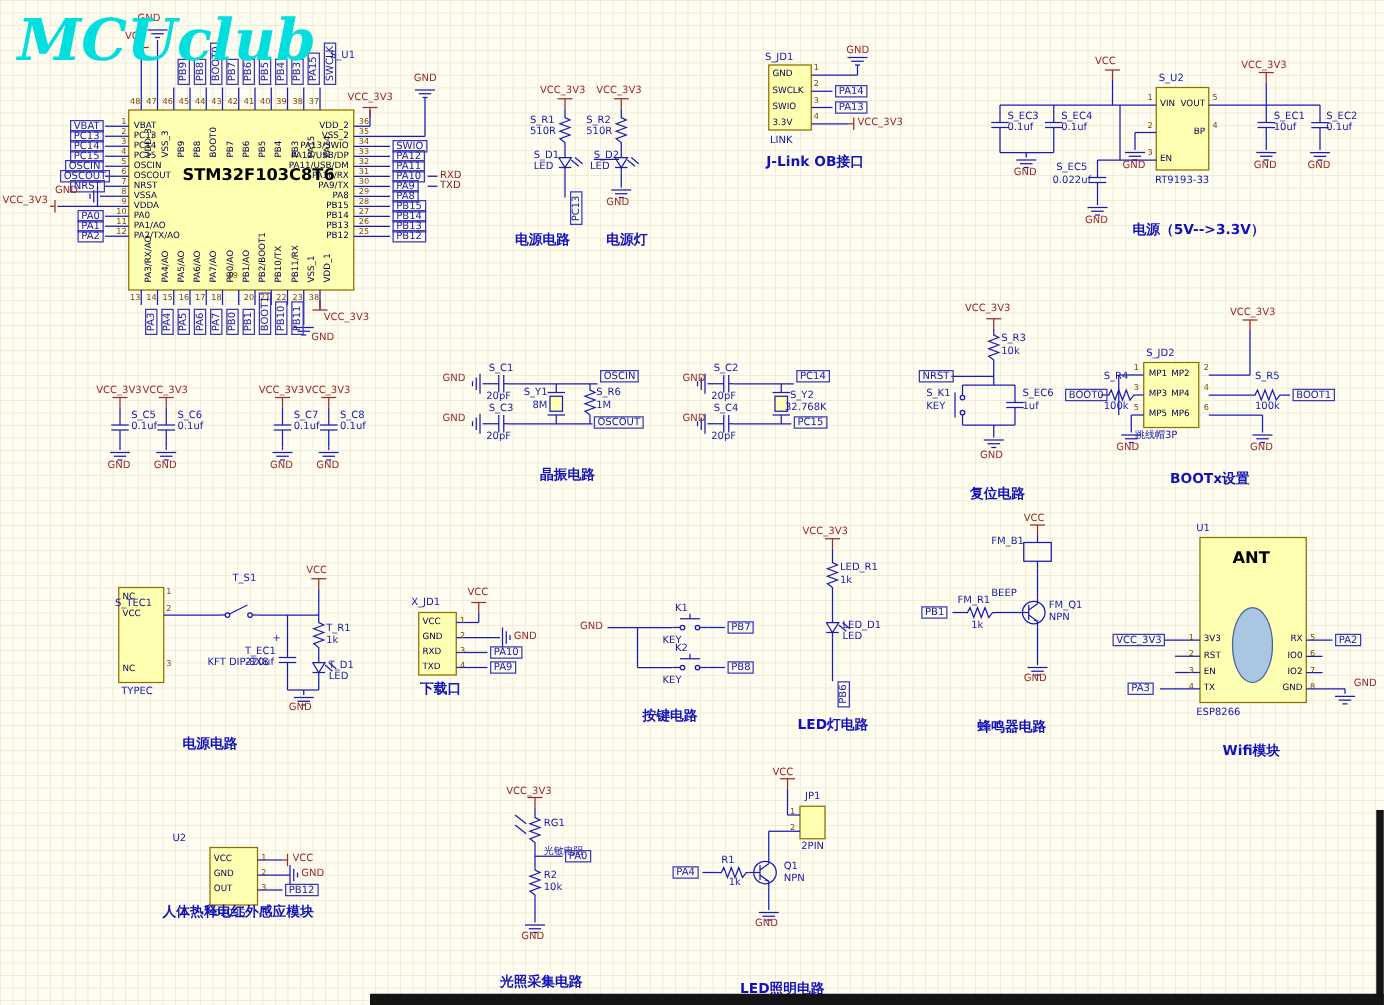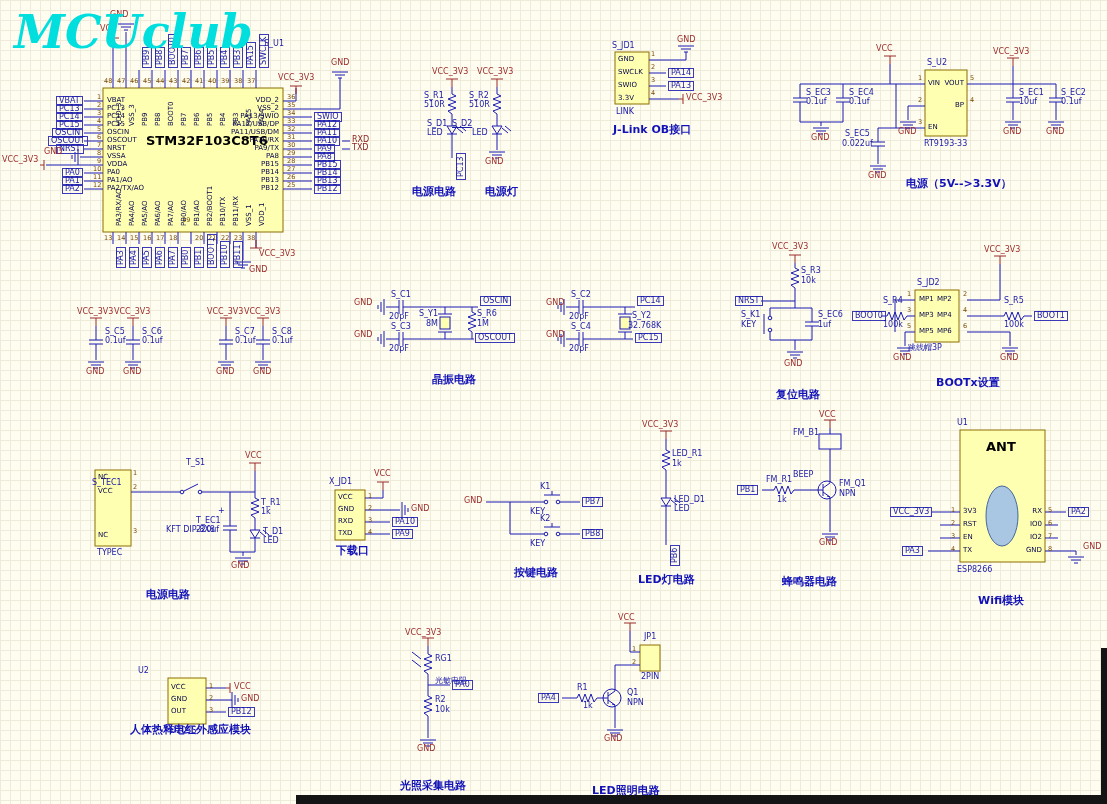--- a/index.html
+++ b/index.html
@@ -814,21 +814,21 @@
       <span class="lbl c-p" style="left: 259px; top: 250px;">VCC_3V3</span>
       <span class="lbl c-p" style="left: 249px; top: 266px;">GND</span>
       <span class="lbl c-p" style="left: 432px; top: 68px;">VCC_3V3</span>
       <span class="lbl c-p" style="left: 477px; top: 68px;">VCC_3V3</span>
       <span class="lbl c-r" style="left: 424px; top: 92px;">S_R1</span>
       <span class="lbl c-r" style="left: 424px; top: 101px;">510R</span>
       <span class="lbl c-r" style="left: 469px; top: 92px;">S_R2</span>
       <span class="lbl c-r" style="left: 469px; top: 101px;">510R</span>
       <span class="lbl c-r" style="left: 427px; top: 120px;">S_D1</span>
       <span class="lbl c-r" style="left: 427px; top: 129px;">LED</span>
-      <span class="lbl c-r" style="left: 452px; top: 120px; text-decoration: underline;">S_D2</span>
+      <span class="lbl c-r" style="left: 475px; top: 120px; text-decoration: underline;">S_D2</span>
       <span class="lbl c-r" style="left: 472px; top: 129px;">LED</span>
       <span class="lbl c-o" style="left: 456px; top: 180px; transform: rotate(-90deg); transform-origin: 0px 0px;">PC13</span>
       <span class="lbl c-p" style="left: 485px; top: 158px;">GND</span>
       <span class="lbl c-t" style="left: 412px; top: 186px;">电源电路</span>
       <span class="lbl c-t" style="left: 485px; top: 186px;">电源灯</span>
       <span class="lbl c-r" style="left: 612px; top: 42px;">S_JD1</span>
       <span class="lbl c-i" style="left: 618px; top: 56px;">GND</span>
       <span class="lbl c-i" style="left: 618px; top: 69px;">SWCLK</span>
       <span class="lbl c-i" style="left: 618px; top: 82px;">SWIO</span>
       <span class="lbl c-i" style="left: 618px; top: 95px;">3.3V</span>

